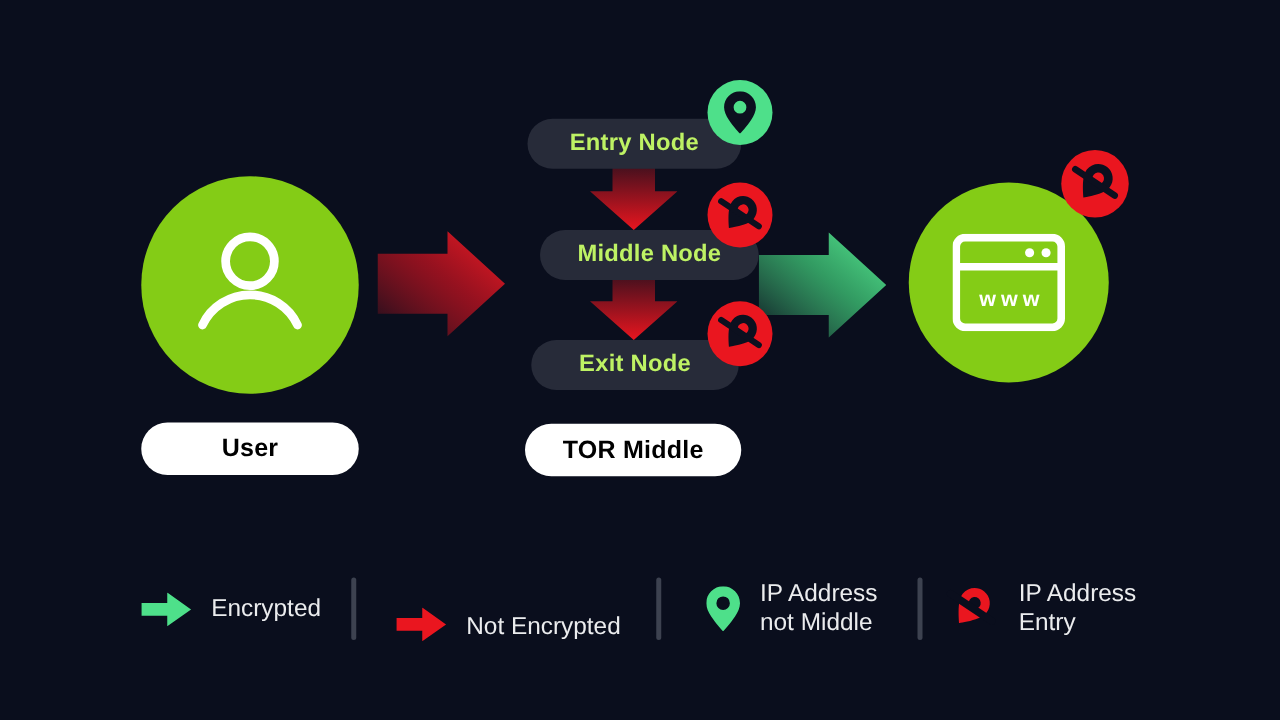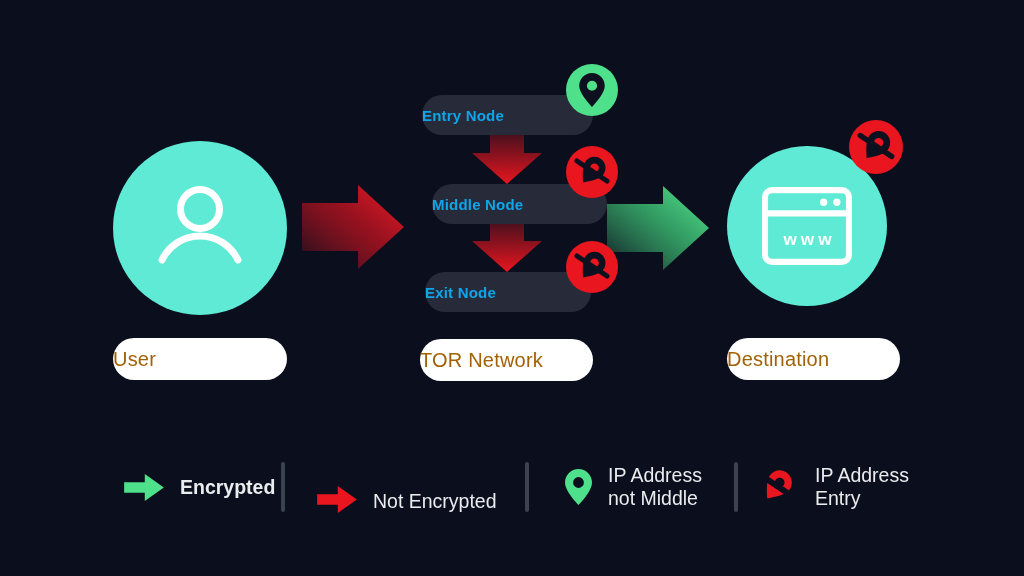--- a/index.html
+++ b/index.html
@@ -7,45 +7,45 @@
     width:1024px;height:576px;
     background:#0a0e1d;
     font-family:"Liberation Sans", sans-serif;
     position:relative;overflow:hidden;
   }
   .stage{position:absolute;inset:0;}
 
   
   .entity-circle{
     position:absolute;border-radius:50%;
-    background:#5eead4;
+    background:#84cc16;
     display:flex;align-items:center;justify-content:center;text-align:center;
   }
   .user-circle{left:113px;top:141px;width:174px;height:174px;}
   .dest-circle{left:727px;top:146px;width:160px;height:160px;}
   .user-circle svg{transform:translateY(-4px);}
 
   
   .label-pill{
     position:absolute;height:42px;border-radius:21px;
-    background:#ffffff;color:#a16207;
-    display:flex;align-items:center;justify-content:flex-start;
-    font-weight:normal;font-size:20px;letter-spacing:.2px;
+    background:#ffffff;color:#000000;
+    display:flex;align-items:center;justify-content:center;
+    font-weight:bold;font-size:20px;letter-spacing:.2px;
     z-index:2;
   }
   .user-pill{left:113px;top:338px;width:174px;}
   .tor-pill{left:420px;top:339px;width:173px;}
   .dest-pill{left:727px;top:338px;width:173px;}
 
   
   .node-pill{
     position:absolute;height:40px;border-radius:20px;
-    background:#272b39;color:#0ea5e9;
-    display:flex;align-items:center;justify-content:flex-start;
-    font-weight:bold;font-size:15px;letter-spacing:.2px;
+    background:#272b39;color:#bef264;
+    display:flex;align-items:center;justify-content:center;
+    font-weight:bold;font-size:19px;letter-spacing:.2px;
     z-index:2;
   }
   .entry-pill{left:422px;top:95px;width:171px;}
   .middle-pill{left:432px;top:184px;width:175px;}
   .exit-pill{left:425px;top:272px;width:166px;}
 
   .flow-arrow{position:absolute;z-index:1;}
   .arrow-red{left:302px;top:183px;}
   .arrow-green{left:607px;top:184px;}
   .down-arrow-1{left:472px;top:126px;}
@@ -73,21 +73,21 @@
     color:#ebecee;font-size:19.5px;line-height:23px;
   }
   .legend-label span{display:block;}
   .legend-divider{
     position:absolute;top:462px;width:4px;height:50px;border-radius:2px;
     background:#3d4250;
   }
   .div-1{left:281px;}
   .div-2{left:525px;}
   .div-3{left:734px;}
-  .li-1{left:124px;font-weight:bold;}
+  .li-1{left:113px;}
   .li-2{left:317px;align-items:flex-end;}
   .li-3{left:565px;}
   .li-4{left:755px;}
 </style>
 </head>
 <body>
 
 <div class="stage">
 
   <svg width="0" height="0" style="position:absolute" aria-hidden="true">
@@ -155,21 +155,21 @@
   <div class="badge badge-red badge-exit">
     <svg width="40" height="40" viewBox="0 0 40 40">
       <g transform="rotate(38 20 19)">
         <path fill-rule="evenodd" fill="#0c101f" transform="translate(9,4) scale(0.92)" d="M12 0C5.373 0 0 5.373 0 12c0 3.04 1.56 6.43 3.54 9.5C6.7 26.4 12 32 12 32s5.3-5.6 8.46-10.5C22.44 18.43 24 15.04 24 12 24 5.373 18.627 0 12 0zm0 16.8a4.8 4.8 0 110-9.6 4.8 4.8 0 010 9.6z"></path>
       </g>
       <line x1="5" y1="9" x2="35" y2="29" stroke="#0c101f" stroke-width="5" stroke-linecap="round"></line>
     </svg>
   </div>
 
   <div class="label-pill tor-pill">
-    <span>TOR Network</span>
+    <span>TOR Middle</span>
   </div>
 
   <svg class="flow-arrow arrow-green" width="102" height="88" viewBox="0 0 102 88">
     <polygon points="0,20 56,20 56,2 102,44 56,86 56,68 0,68" fill="url(#gradGreen)"></polygon>
   </svg>
 
   <div class="entity-circle dest-circle">
     <svg width="90" height="78" viewBox="0 0 89 77">
       <rect x="3" y="3" width="83" height="71" rx="7" fill="none" stroke="#ffffff" stroke-width="6"></rect>
       <line x1="3" y1="26" x2="86" y2="26" stroke="#ffffff" stroke-width="6"></line>
@@ -179,23 +179,20 @@
     </svg>
   </div>
   <div class="badge badge-red badge-dest">
     <svg width="42" height="42" viewBox="0 0 40 40">
       <g transform="rotate(38 20 19)">
         <path fill-rule="evenodd" fill="#0c101f" transform="translate(9,4) scale(0.92)" d="M12 0C5.373 0 0 5.373 0 12c0 3.04 1.56 6.43 3.54 9.5C6.7 26.4 12 32 12 32s5.3-5.6 8.46-10.5C22.44 18.43 24 15.04 24 12 24 5.373 18.627 0 12 0zm0 16.8a4.8 4.8 0 110-9.6 4.8 4.8 0 010 9.6z"></path>
       </g>
       <line x1="5" y1="9" x2="35" y2="29" stroke="#0c101f" stroke-width="5" stroke-linecap="round"></line>
     </svg>
   </div>
-  <div class="label-pill dest-pill">
-    <span>Destination</span>
-  </div>
 
   <div class="legend-item li-1">
     <svg width="40" height="27" viewBox="0 0 100 68">
       <polygon points="0,21 52,21 52,0 100,34 52,68 52,47 0,47" fill="#4ee08a"></polygon>
     </svg>
     <div class="legend-label">
       <span>Encrypted</span>
       <span></span>
     </div>
   </div>

